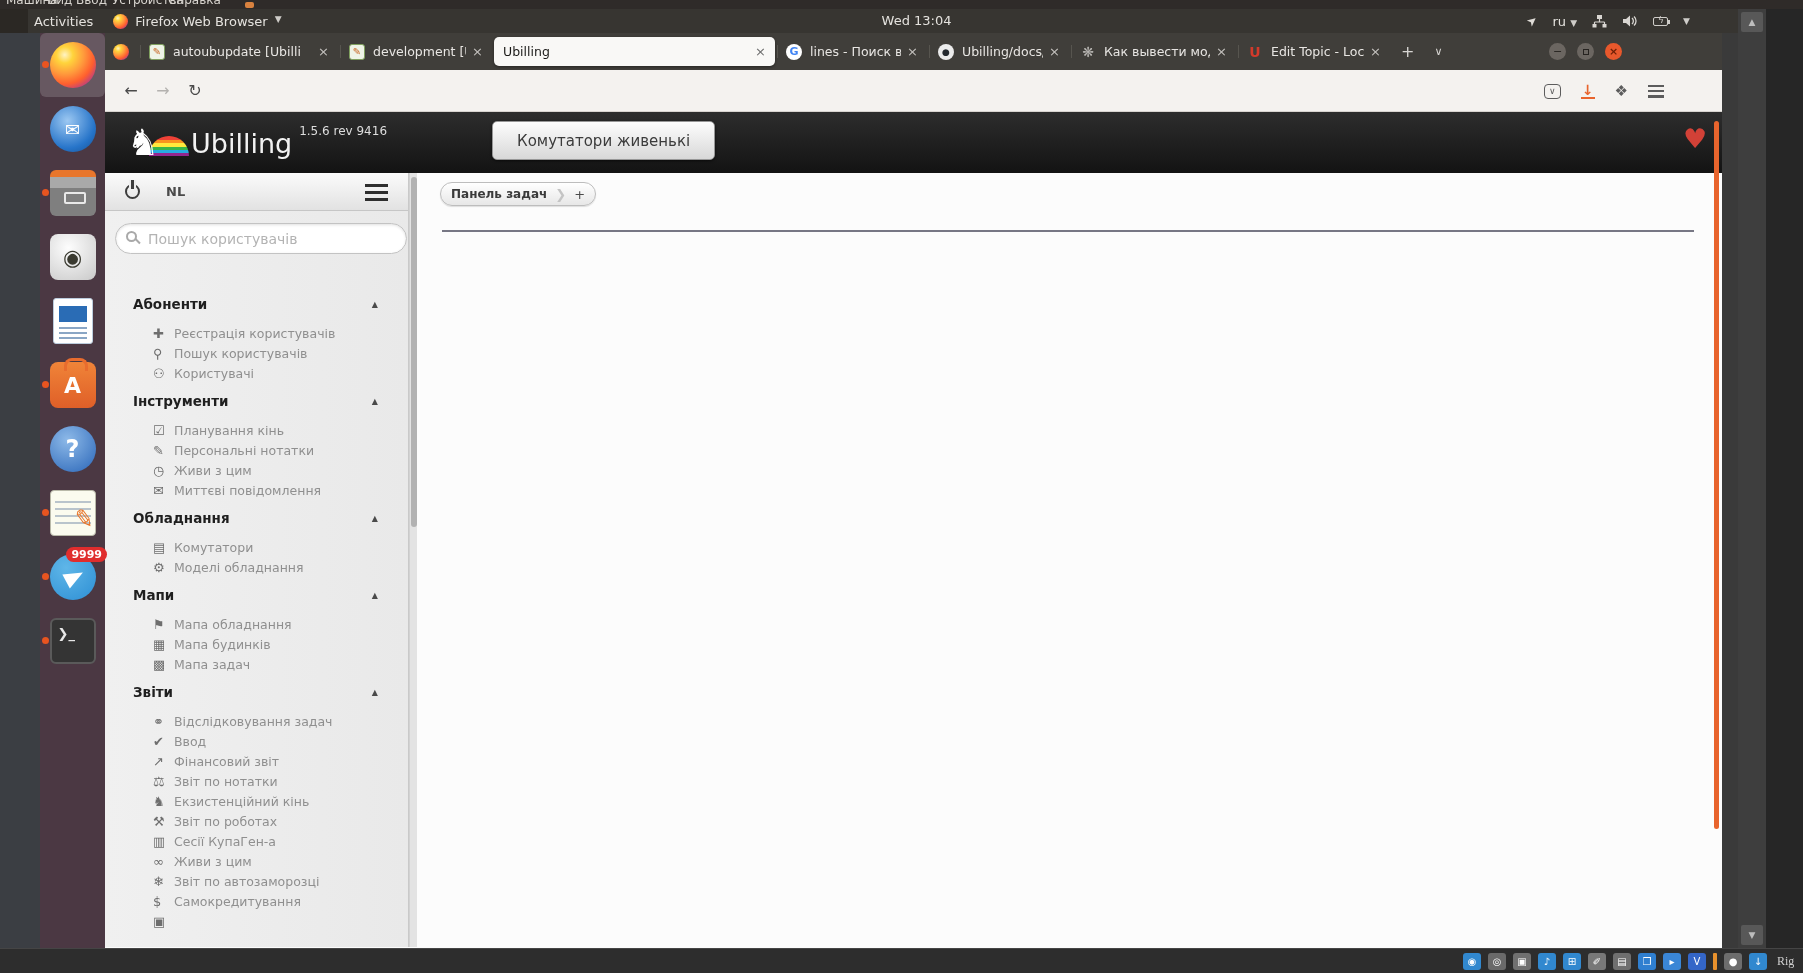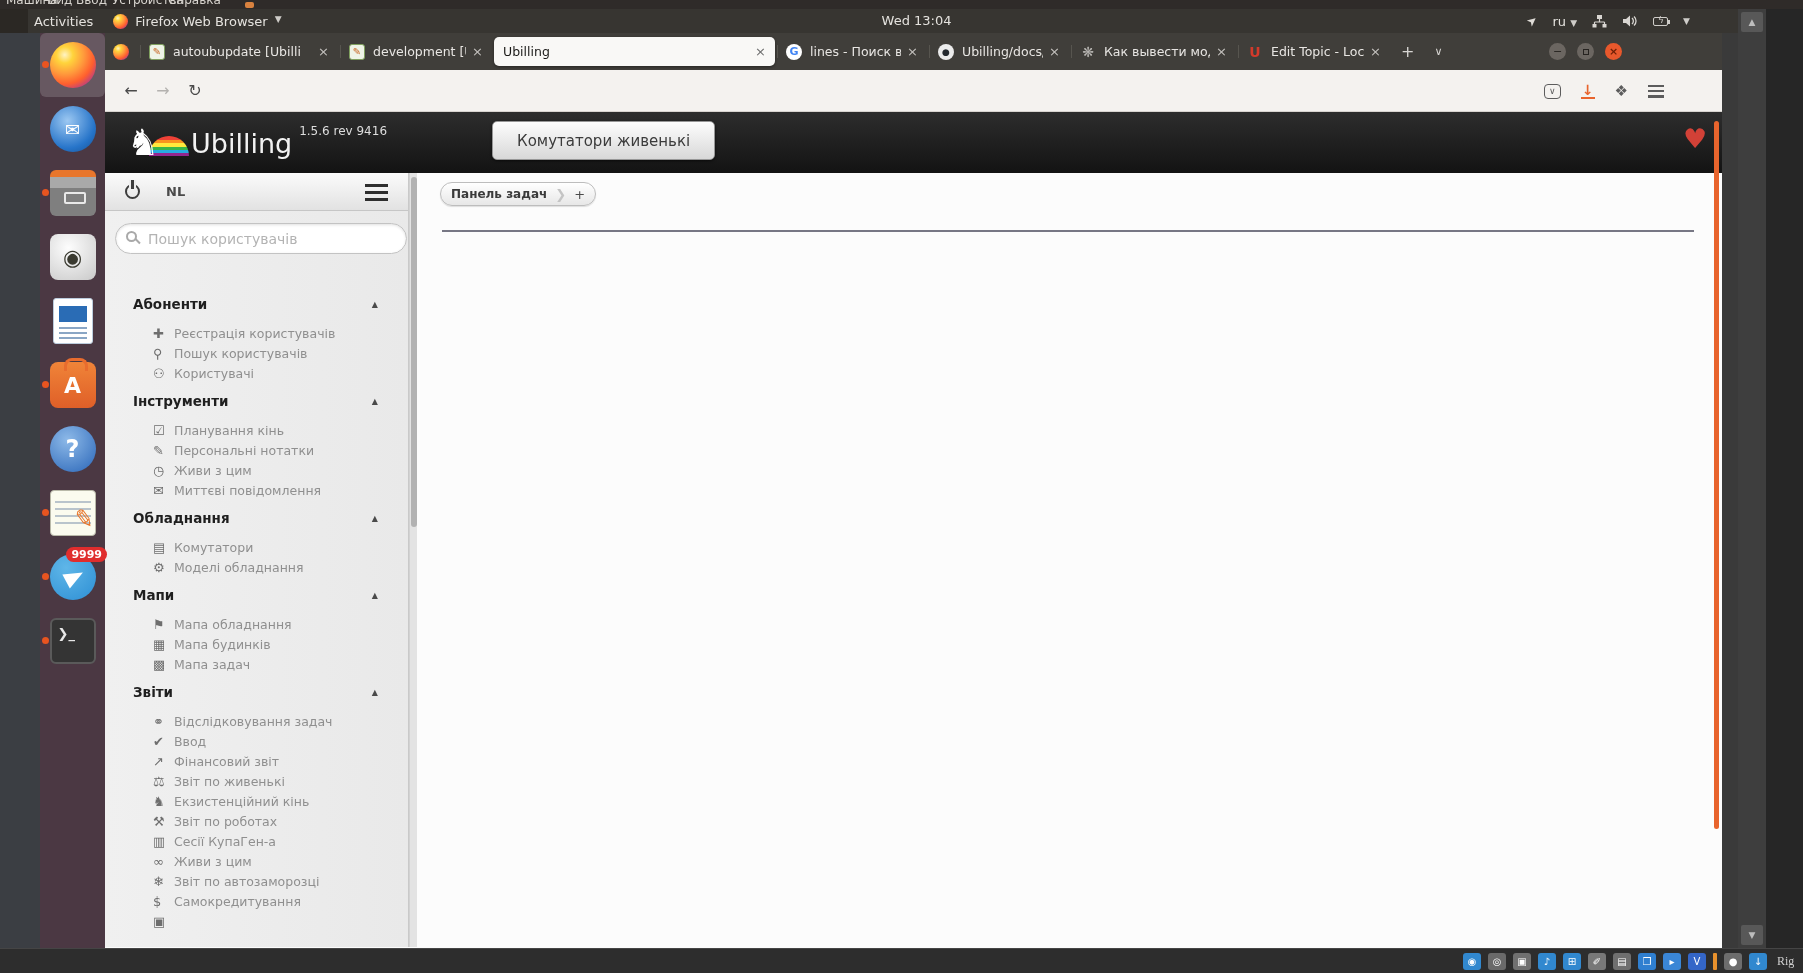--- a/index.html
+++ b/index.html
@@ -409,21 +409,21 @@
               <div class="menu-item">
                 <span class="mi-icon">✔</span>
                 <span class="mi-label">Ввод</span>
               </div>
               <div class="menu-item">
                 <span class="mi-icon">↗</span>
                 <span class="mi-label">Фінансовий звіт</span>
               </div>
               <div class="menu-item">
                 <span class="mi-icon">⚖</span>
-                <span class="mi-label">Звіт по живенькі</span>
+                <span class="mi-label">Звіт по нотатки</span>
               </div>
               <div class="menu-item">
                 <span class="mi-icon">♞</span>
                 <span class="mi-label">Екзистенційний кінь</span>
               </div>
               <div class="menu-item">
                 <span class="mi-icon">⚒</span>
                 <span class="mi-label">Звіт по роботах</span>
               </div>
               <div class="menu-item">

